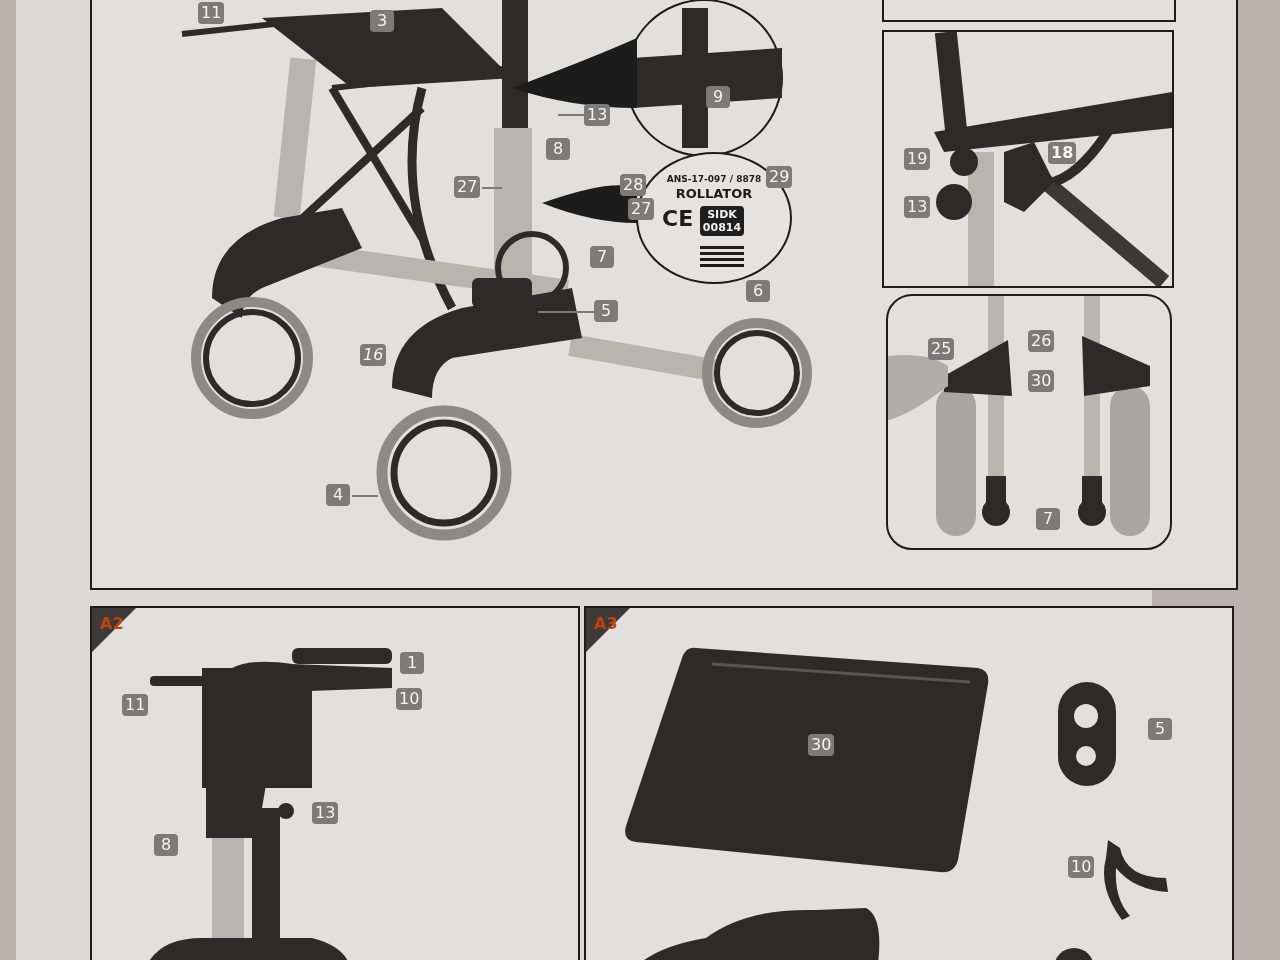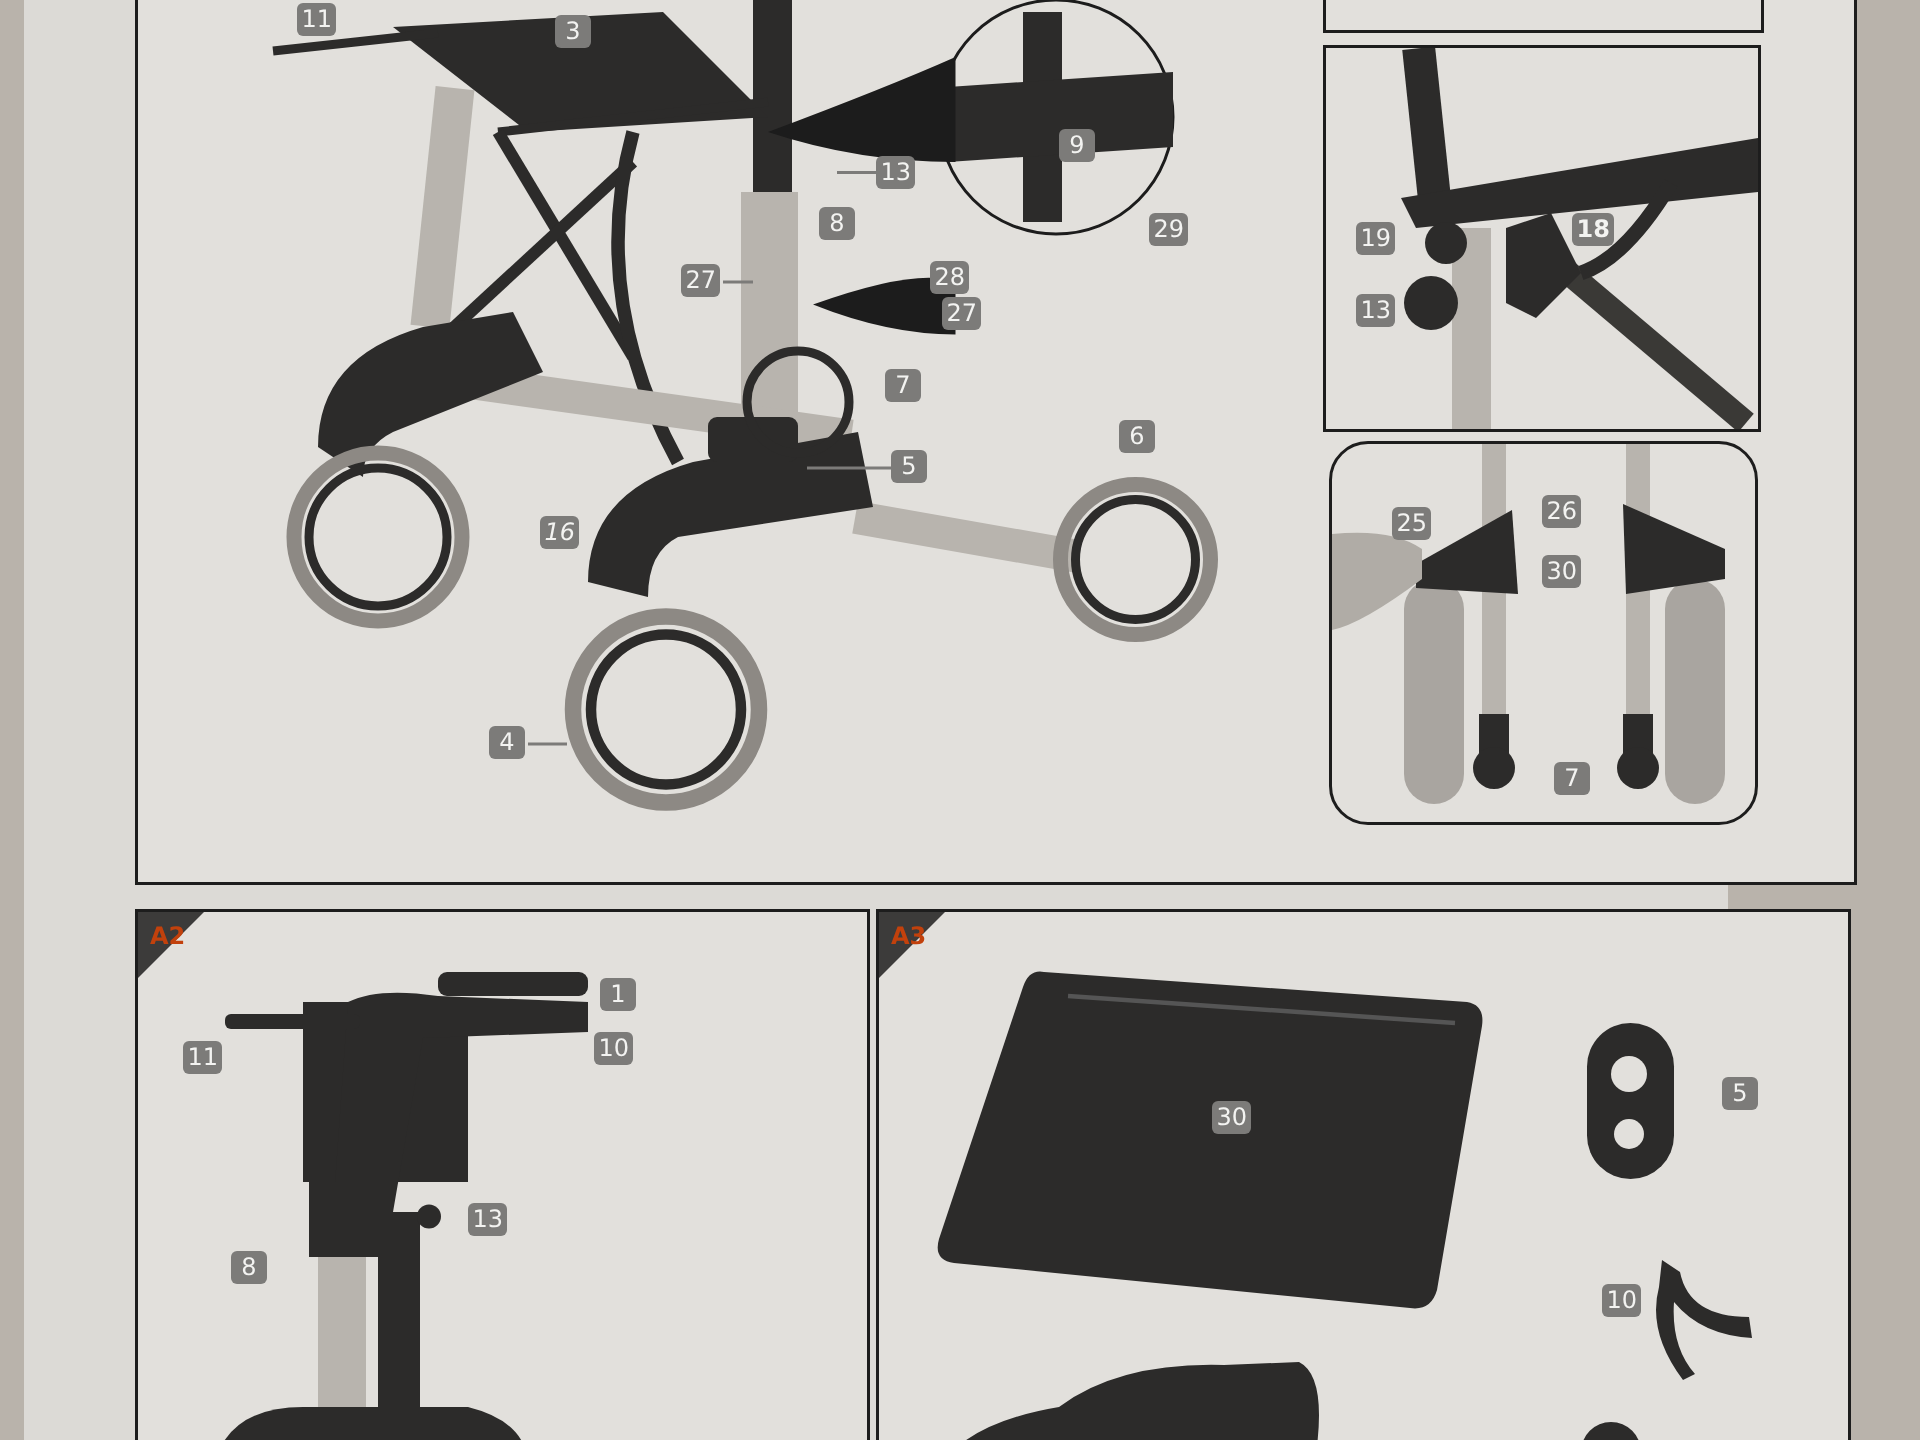--- a/index.html
+++ b/index.html
@@ -97,22 +97,32 @@
     <div class="leader" style="left:390px;top:189px;width:20px;height:2px;"></div>
     <div class="callout" style="left:614px;top:88px;">9</div>
     <div class="callout" style="left:498px;top:248px;">7</div>
     <div class="callout" style="left:502px;top:302px;">5</div>
     <div class="leader" style="left:446px;top:313px;width:56px;height:2px;"></div>
     <div class="callout" style="left:654px;top:282px;">6</div>
     <div class="callout" style="left:268px;top:346px;font-style:italic;">16</div>
     <div class="callout" style="left:234px;top:486px;">4</div>
     <div class="leader" style="left:260px;top:497px;width:26px;height:2px;"></div>
 
+    <div class="label-circle" style="left:544px;top:154px;">
+      <div class="lc-code">ANS-17-097 / 8878</div>
+      <div class="lc-title">ROLLATOR</div>
+      <div class="lc-ce">CE</div>
+      <div class="lc-sidk">
+        <div>SIDK</div>
+        <div>00814</div>
+      </div>
+      <div class="lc-bars"></div>
+    </div>
     <div class="callout" style="left:528px;top:176px;">28</div>
-    <div class="callout" style="left:674px;top:144px;">29</div>
+    <div class="callout" style="left:674px;top:168px;">29</div>
     <div class="callout" style="left:536px;top:200px;">27</div>
 
     <div class="panel" style="left:790px;top:-10px;width:290px;height:30px;"></div>
 
     <div class="panel" style="left:790px;top:32px;width:288px;height:254px;">
       <svg width="288" height="254" style="position:absolute;left:0;top:0;">
         <rect class="dark" x="56" y="0" width="22" height="100" transform="rotate(-6 66 50)"></rect>
         <polygon class="dark" points="50,100 288,60 288,96 60,120"></polygon>
         <rect class="light" x="84" y="120" width="26" height="134"></rect>
         <line x1="150" y1="140" x2="280" y2="250" stroke="#3a3936" stroke-width="16"></line>

